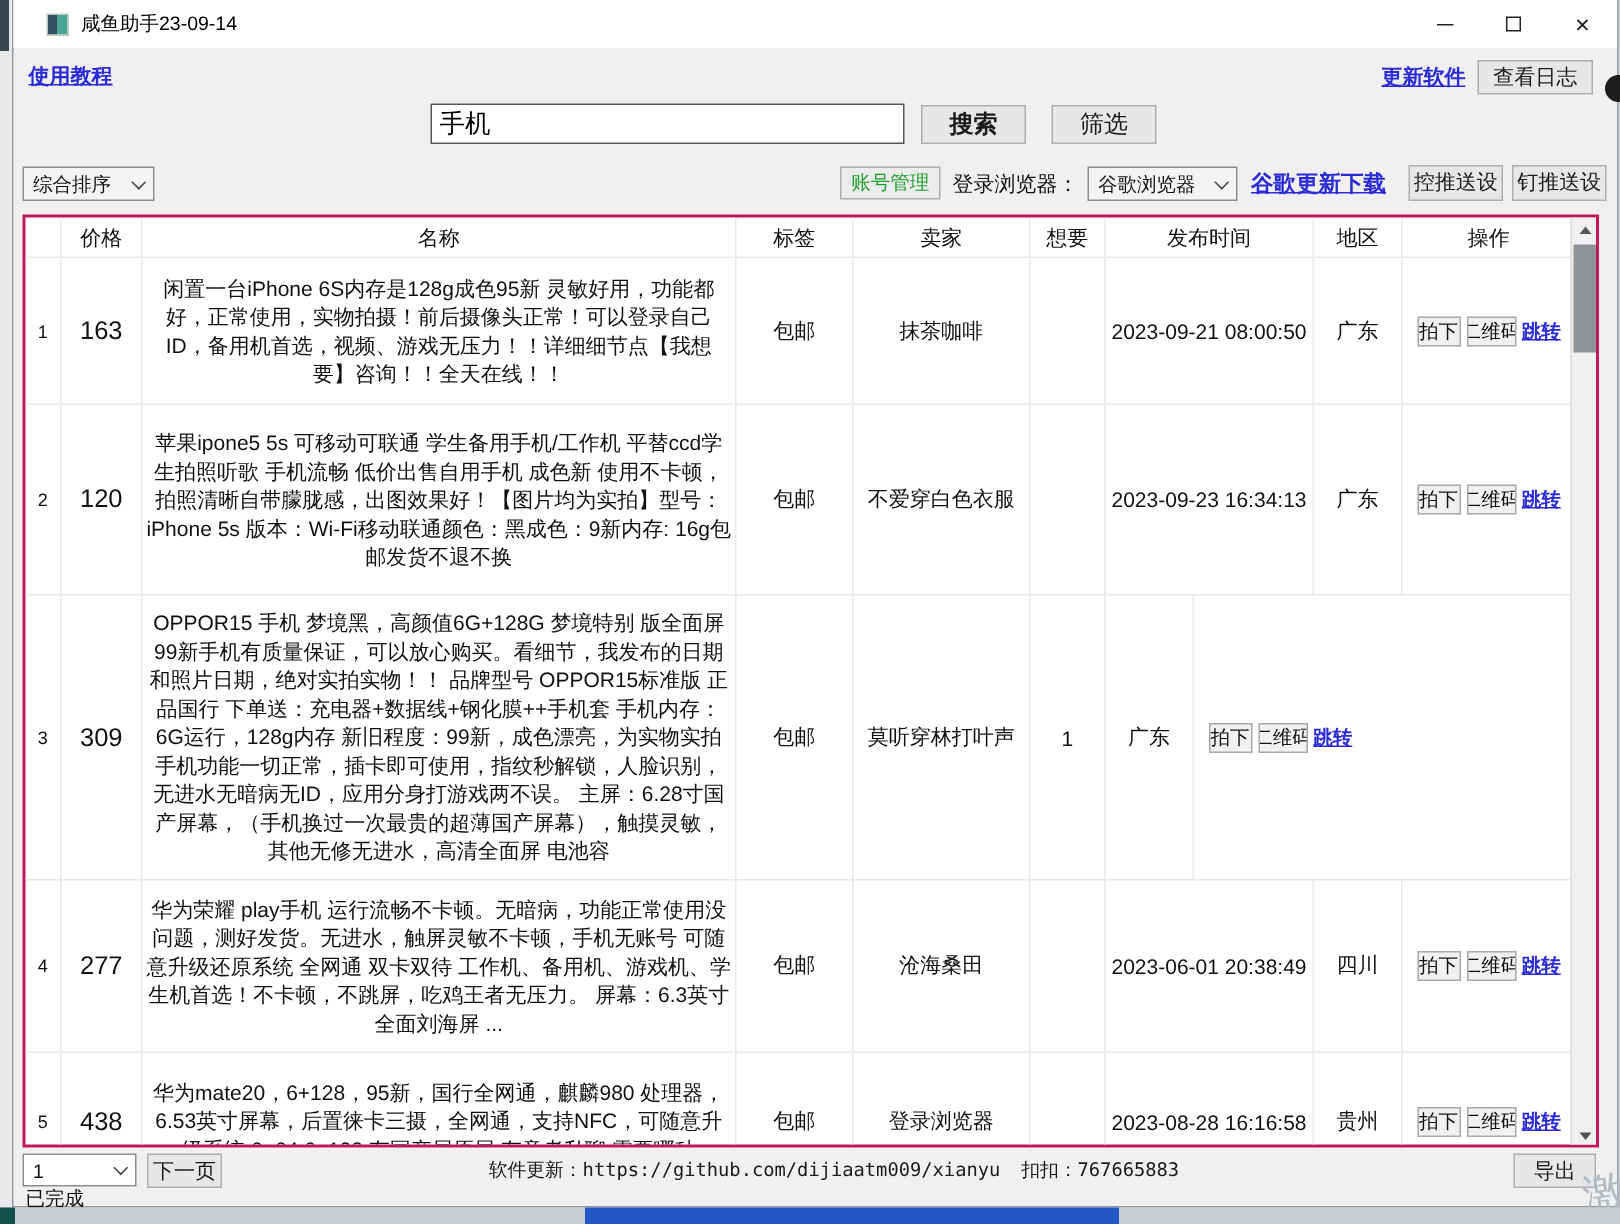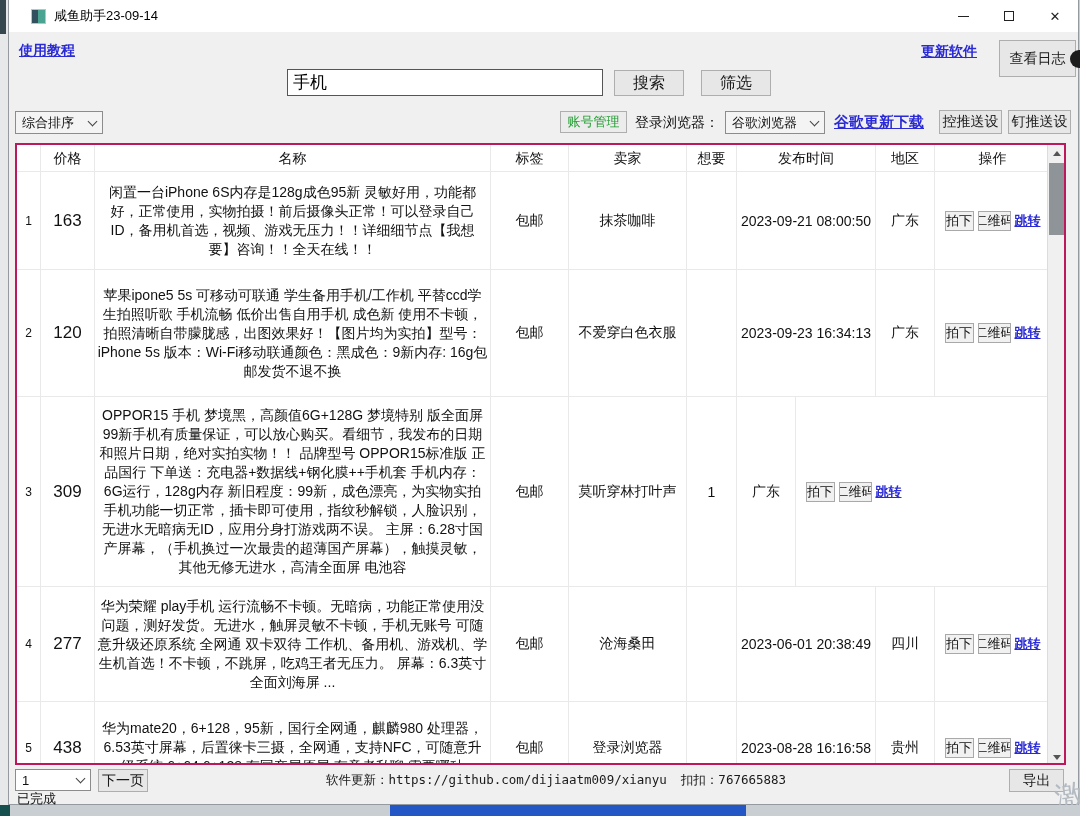--- a/index.html
+++ b/index.html
@@ -44,28 +44,28 @@
     font-family:"Liberation Serif","DejaVu Serif",serif; font-size:14px; color:#1a1a1a;
   }
   .combo {
     position:absolute; display:flex; align-items:center; justify-content:space-between;
     background:#f4f4f4; border:1px solid #8c8c8c; padding:4px 6px; font-size:13px;
   }
   .chev { width:7px; height:7px; border-right:1.5px solid #444; border-bottom:1.5px solid #444; transform:rotate(45deg); margin-top:-3px; }
 
   .tutorial { position:absolute; left:10px; top:42px; }
   .update-link { position:absolute; left:912px; top:43px; }
-  .log-btn { position:absolute; left:976px; top:40px; width:77px; height:37px;margin-left:14px; }
+  .log-btn { position:absolute; left:976px; top:40px; width:77px; height:23px; }
 
   .search-input {
     position:absolute; left:278px; top:69px; width:316px; height:27px;
     border:1px solid #555; background:#fff; font-size:17px; padding:0 5px;
     font-family:"Liberation Sans","DejaVu Sans",sans-serif;
   }
-  .search-btn { position:absolute; left:605px; top:70px; width:70px; height:26px; font-size:16px; }
+  .search-btn { position:absolute; left:605px; top:70px; width:70px; height:26px; font-size:16px;font-weight:bold; }
   .filter-btn { position:absolute; left:692px; top:70px; width:70px; height:26px; font-size:16px; }
 
   .sort-combo { left:6px; top:111px; width:88px; height:23px; }
   .account-btn { position:absolute; left:551px; top:111px; width:67px; height:22px; font-size:13px; color:#1f9d2f; background:#ececec; }
   .browser-label { position:absolute; left:626px; top:114px; font-size:14px; }
   .browser-combo { left:716px; top:111px; width:100px; height:23px; }
   .chrome-link { position:absolute; left:825px; top:113px; font-size:15px; }
   .push1-btn { position:absolute; left:930px; top:110px; width:63px; height:24px; }
   .push2-btn { position:absolute; left:999px; top:110px; width:63px; height:24px; }
 

